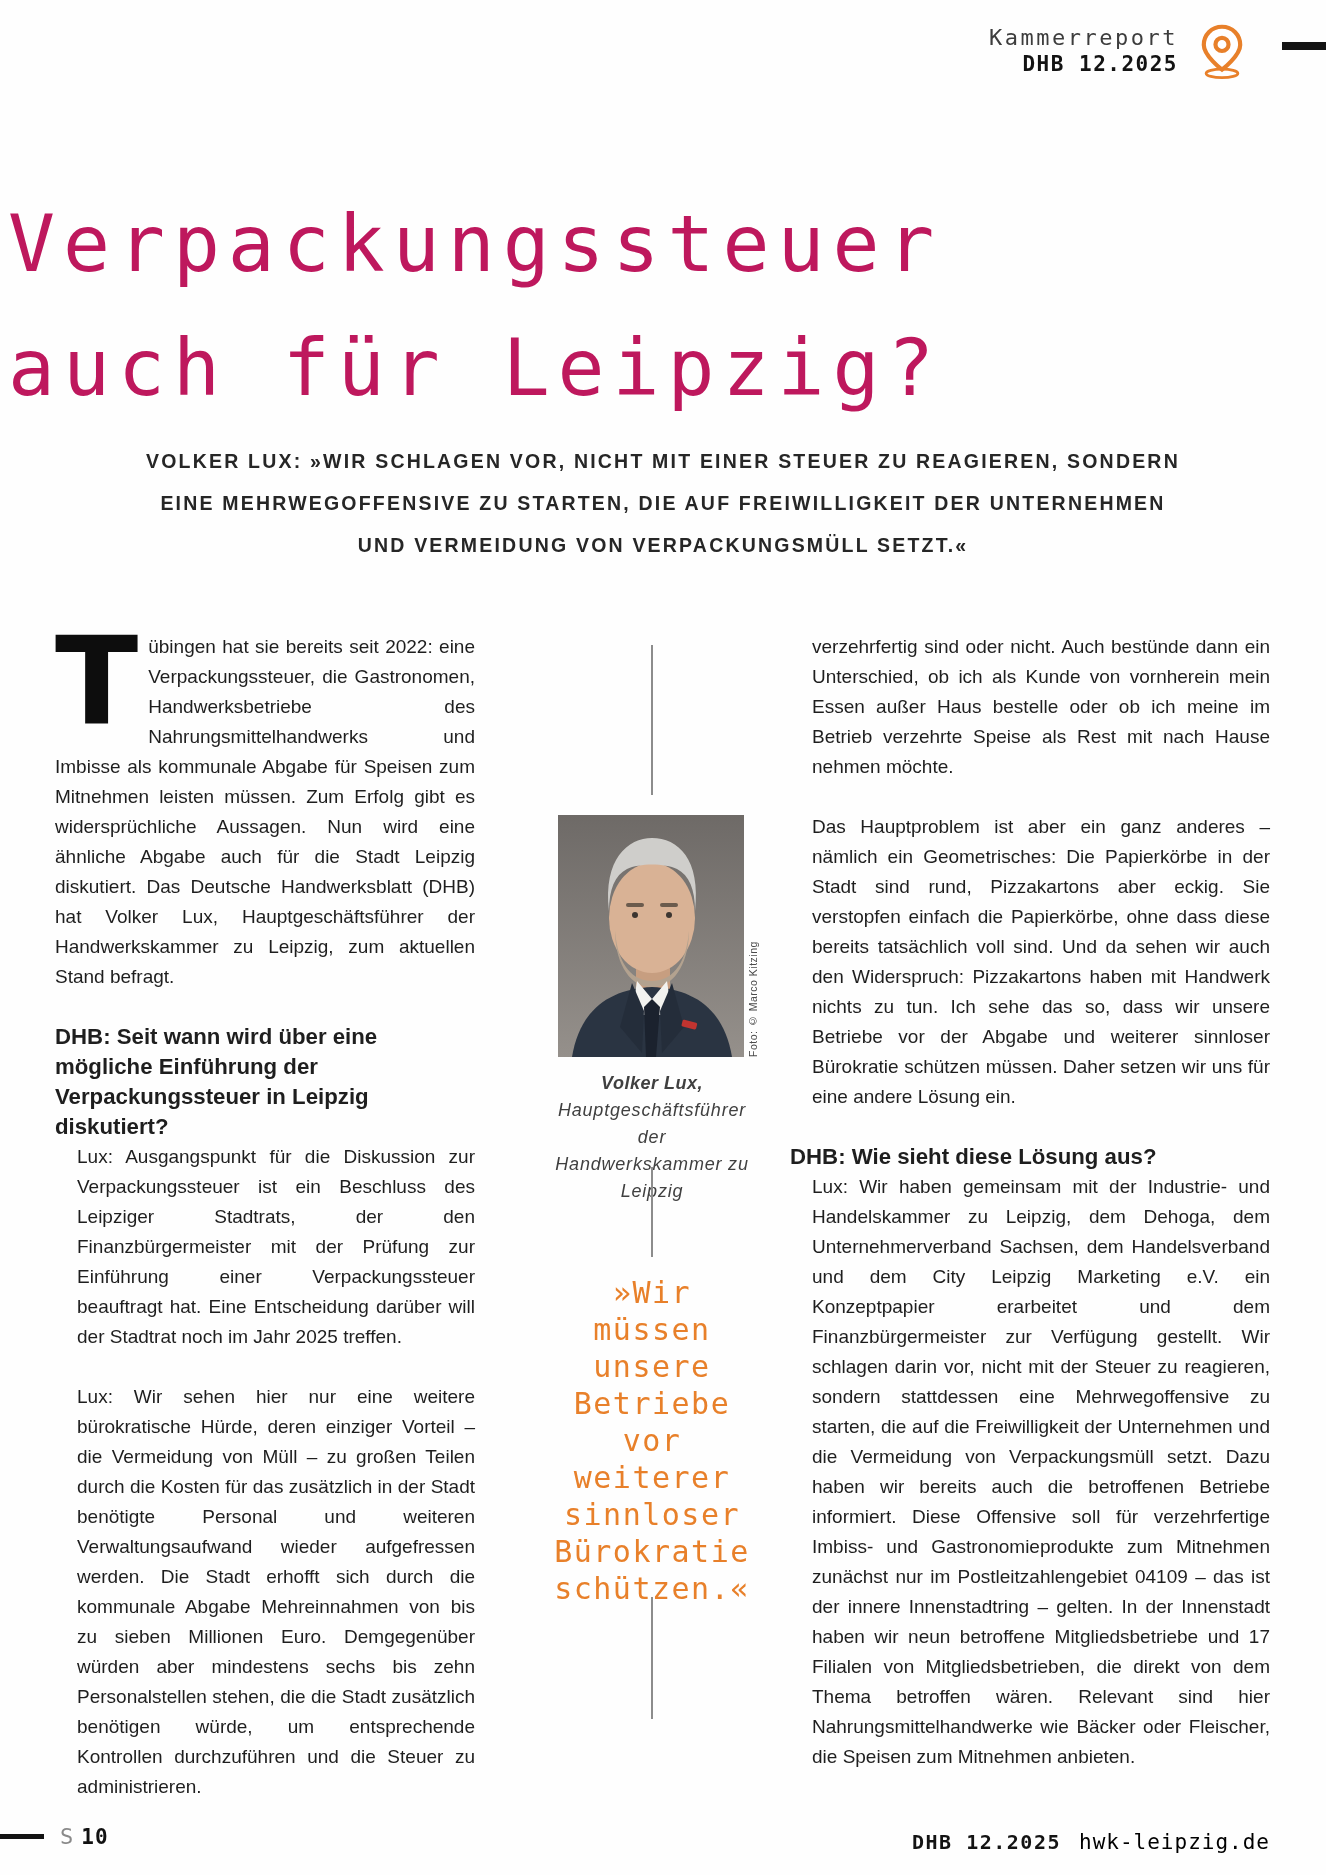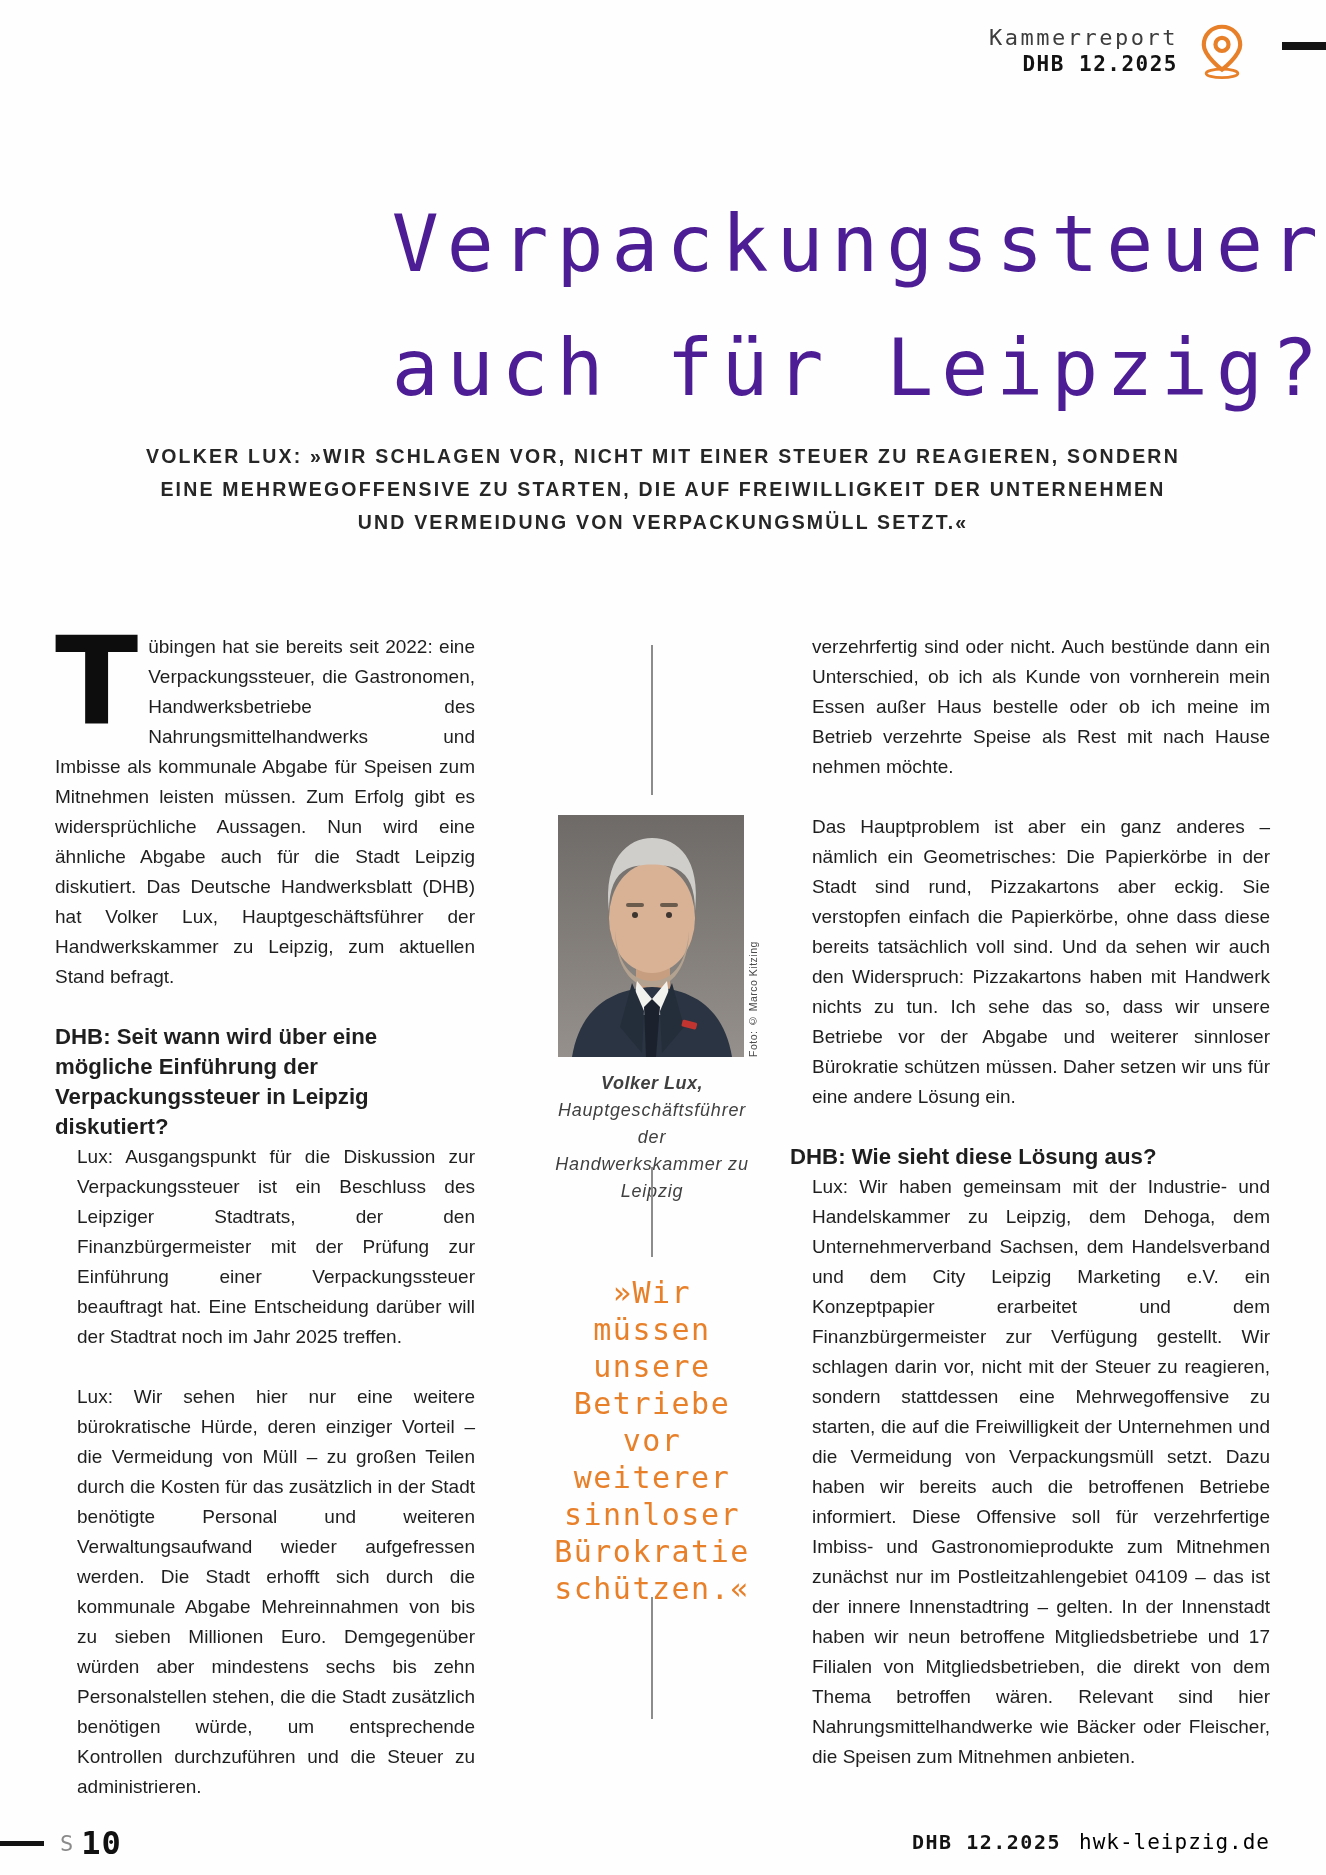--- a/index.html
+++ b/index.html
@@ -13,28 +13,28 @@
   
   .kicker-block { position:absolute; top:22px; right:76px; display:flex; align-items:center; gap:16px; }
   .kicker-text { text-align:right; font-family:"DejaVu Sans Mono", monospace; }
   .kicker { font-size:22px; letter-spacing:2.5px; color:#3d3d3d; line-height:26px; }
   .issue  { font-size:21px; font-weight:bold; letter-spacing:1.5px; color:#131313; line-height:27px; }
   .pin-svg { width:56px; height:58px; display:block; }
   .topbar { position:absolute; top:42px; right:0; width:44px; height:8px; background:#131313; }
 
   
   .title {
-    position:absolute; top:182px; left:0; width:100%; text-align:right;
+    position:absolute; top:182px; left:0; width:100%; text-align:left;
     font-family:"DejaVu Sans Mono", monospace; font-weight:normal;
-    font-size:78px; line-height:124px; letter-spacing:8px; color:#4c1d95; white-space:nowrap;
+    font-size:78px; line-height:124px; letter-spacing:8px; color:#be185d; white-space:nowrap;padding-left:8px;
   }
   .standfirst {
     position:absolute; top:440px; left:50%; transform:translateX(-50%);
     width:1040px; text-align:center;
-    font-size:19.5px; line-height:33px; font-weight:bold; letter-spacing:2.2px; color:#262626;
+    font-size:19.5px; line-height:42px; font-weight:bold; letter-spacing:2.2px; color:#262626;
   }
 
   
   .col { position:absolute; top:632px; font-size:19px; line-height:30px; text-align:justify; }
   .col-left  { left:55px;  width:420px; }
   .col-mid   { left:545px; width:214px; height:1130px; }
   .col-right { left:790px; width:480px; }
 
   .col p { margin-bottom:30px; }
   .question { font-weight:bold; text-align:left; margin-bottom:0; }
@@ -67,21 +67,21 @@
 
   .pullquote { position:absolute; top:642px; left:0; width:100%; text-align:center;
                font-family:"DejaVu Sans Mono", monospace;
                font-size:30px; line-height:37px; letter-spacing:1.5px; color:#E8802A; }
 
   
   .footer-left { position:absolute; left:0; top:1824px; display:flex; align-items:center;
                  font-family:"DejaVu Sans Mono", monospace; }
   .footer-rule { width:44px; height:5px; background:#131313; }
   .page-prefix { font-size:22px; color:#8a8a8a; margin-left:16px; }
-  .page-number { font-size:32px; font-weight:bold; color:#111; letter-spacing:1px; margin-left:8px; }
+  .page-number { font-size:21px; font-weight:bold; color:#111; letter-spacing:1px; margin-left:8px; }
   .footer-right { position:absolute; right:56px; top:1830px; display:flex; align-items:baseline; gap:18px;
                   font-family:"DejaVu Sans Mono", monospace; }
   .footer-issue { font-size:20px; font-weight:bold; letter-spacing:1.5px; color:#131313; }
   .footer-site  { font-size:21px; color:#000000; letter-spacing:1px; }
 </style>
 </head>
 <body>
 
 <div class="page">
 

